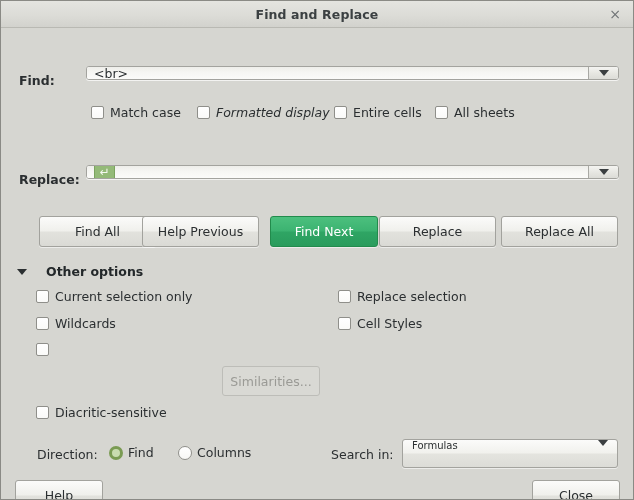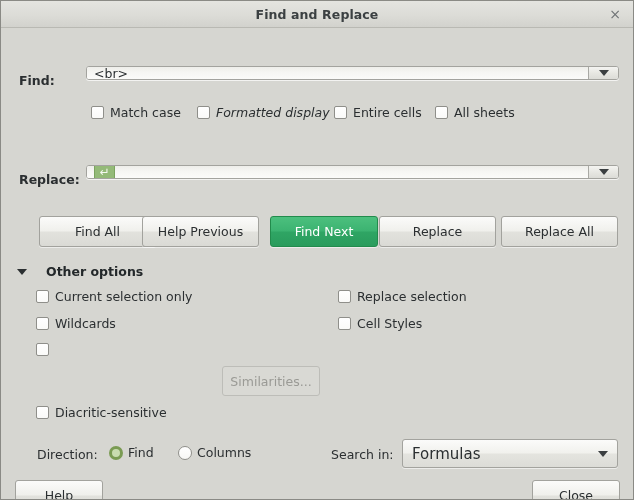--- a/index.html
+++ b/index.html
@@ -231,23 +231,23 @@
 
   
   .combo-single {
     position: absolute;
     height: 29px;
     box-sizing: border-box;
     border: 1px solid #a3a39e;
     border-radius: 3px;
     background: linear-gradient(to bottom, #fbfbfa 0%, #f1f1ed 48%, #e4e4df 52%, #dcdcd7 100%);
     display: flex;
-    align-items: center;
+    align-items: flex-start;
     padding: 0 9px;
-    font-size: 15px;
+    font-size: 10px;
     color: #2b2f31;
     cursor: pointer;
     box-shadow: 0 1px 0 rgba(255,255,255,.55);
   }
   .combo-single .tri-down { margin-left: auto; }
 </style>
 </head>
 <body>
 
 <div class="dialog">

